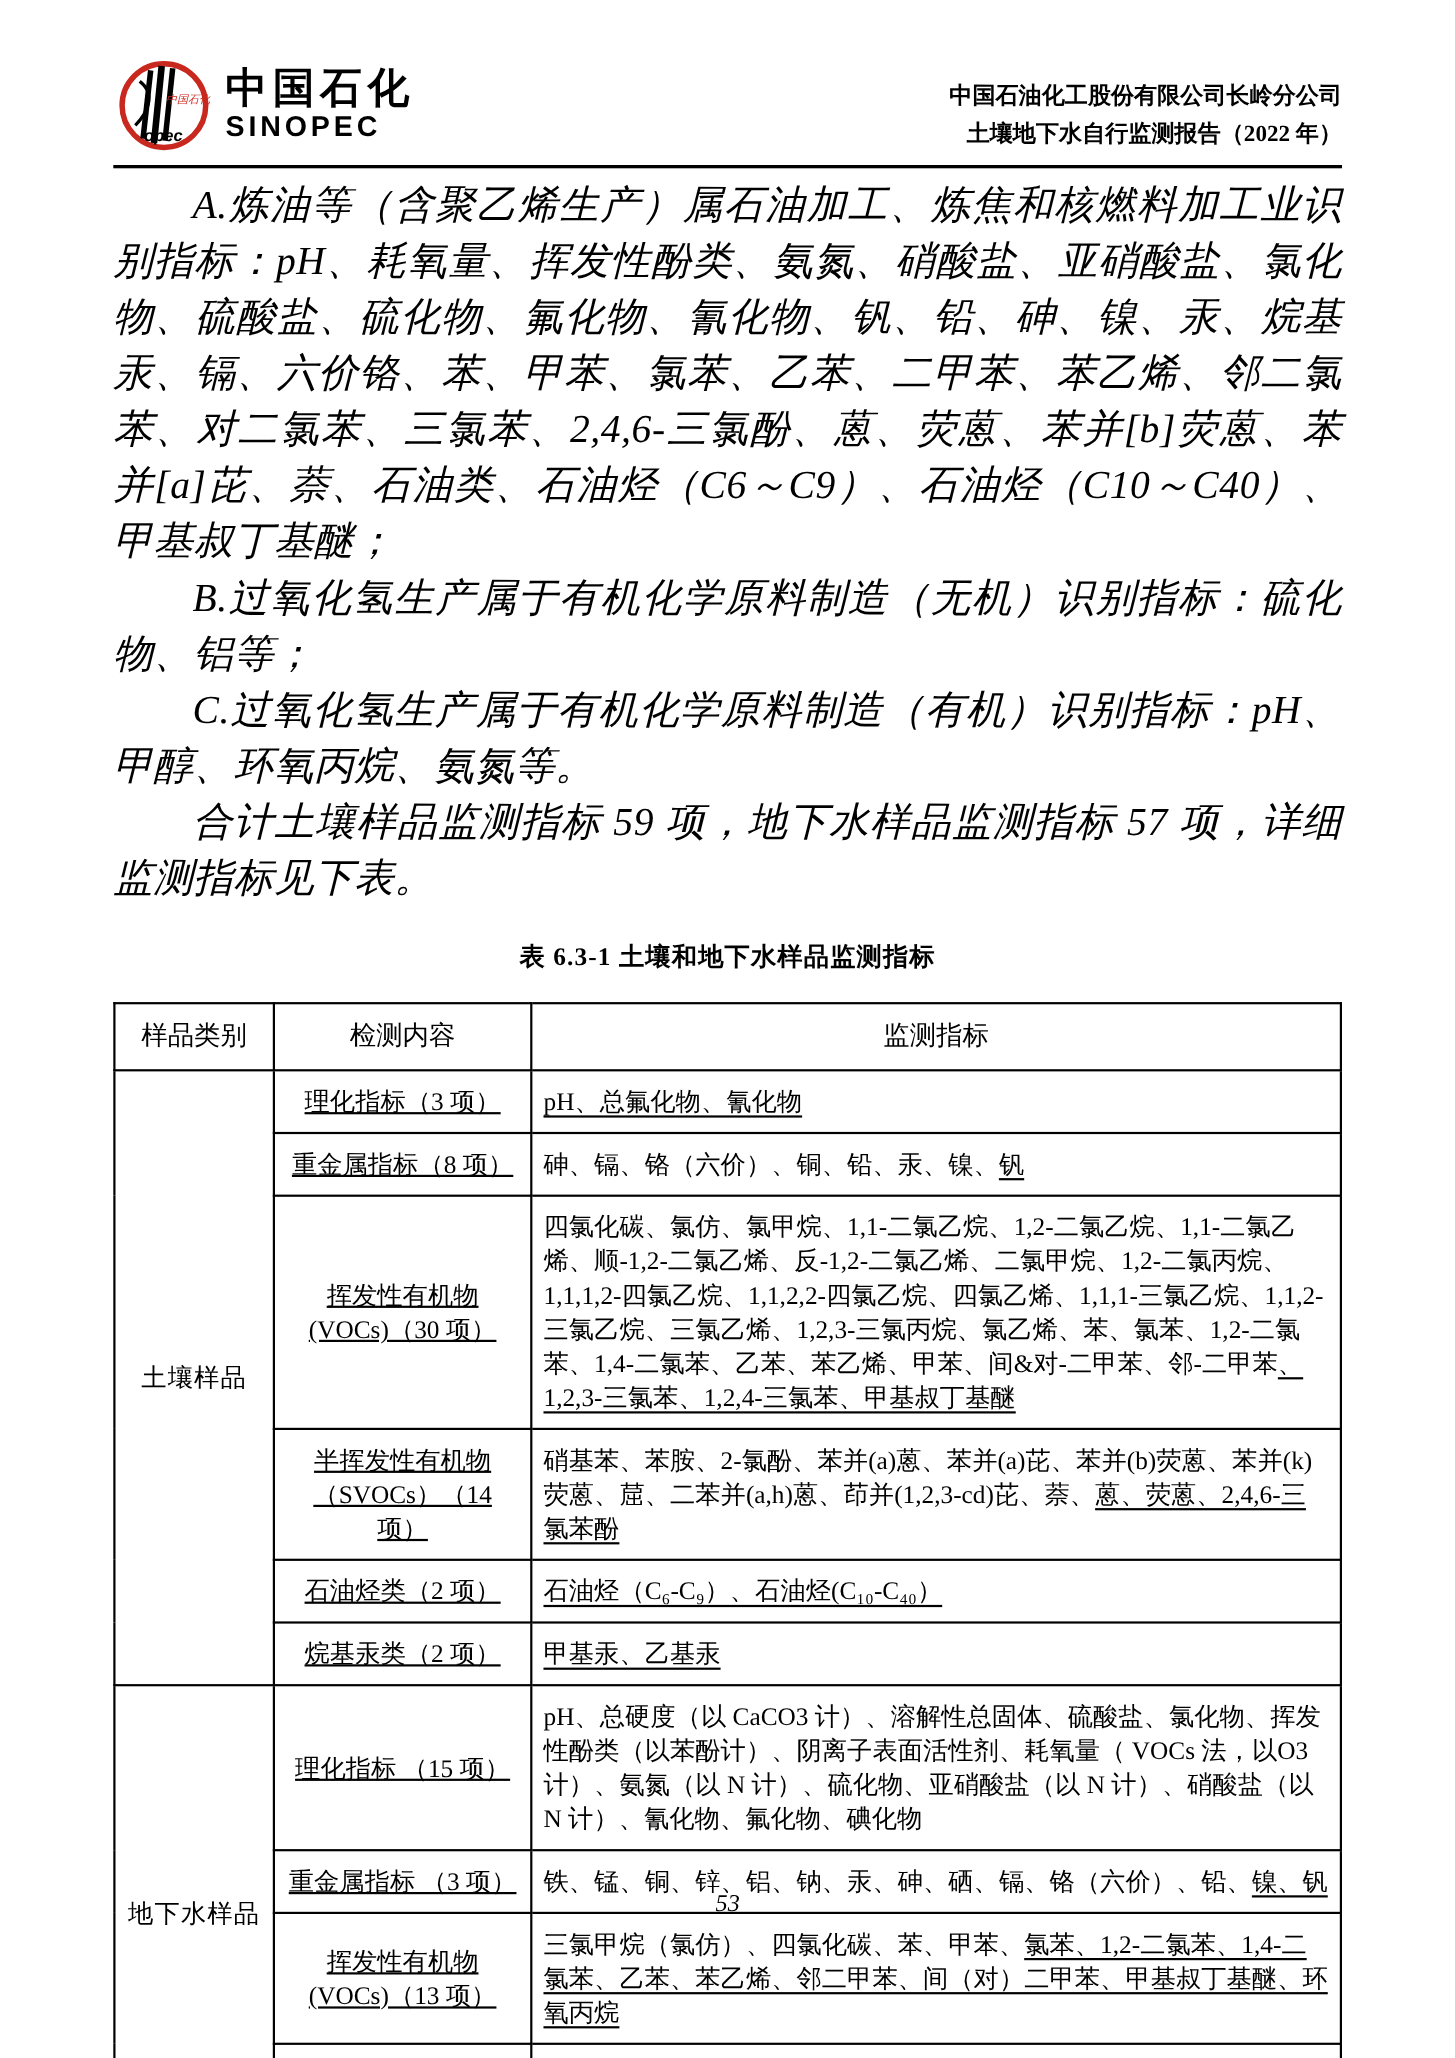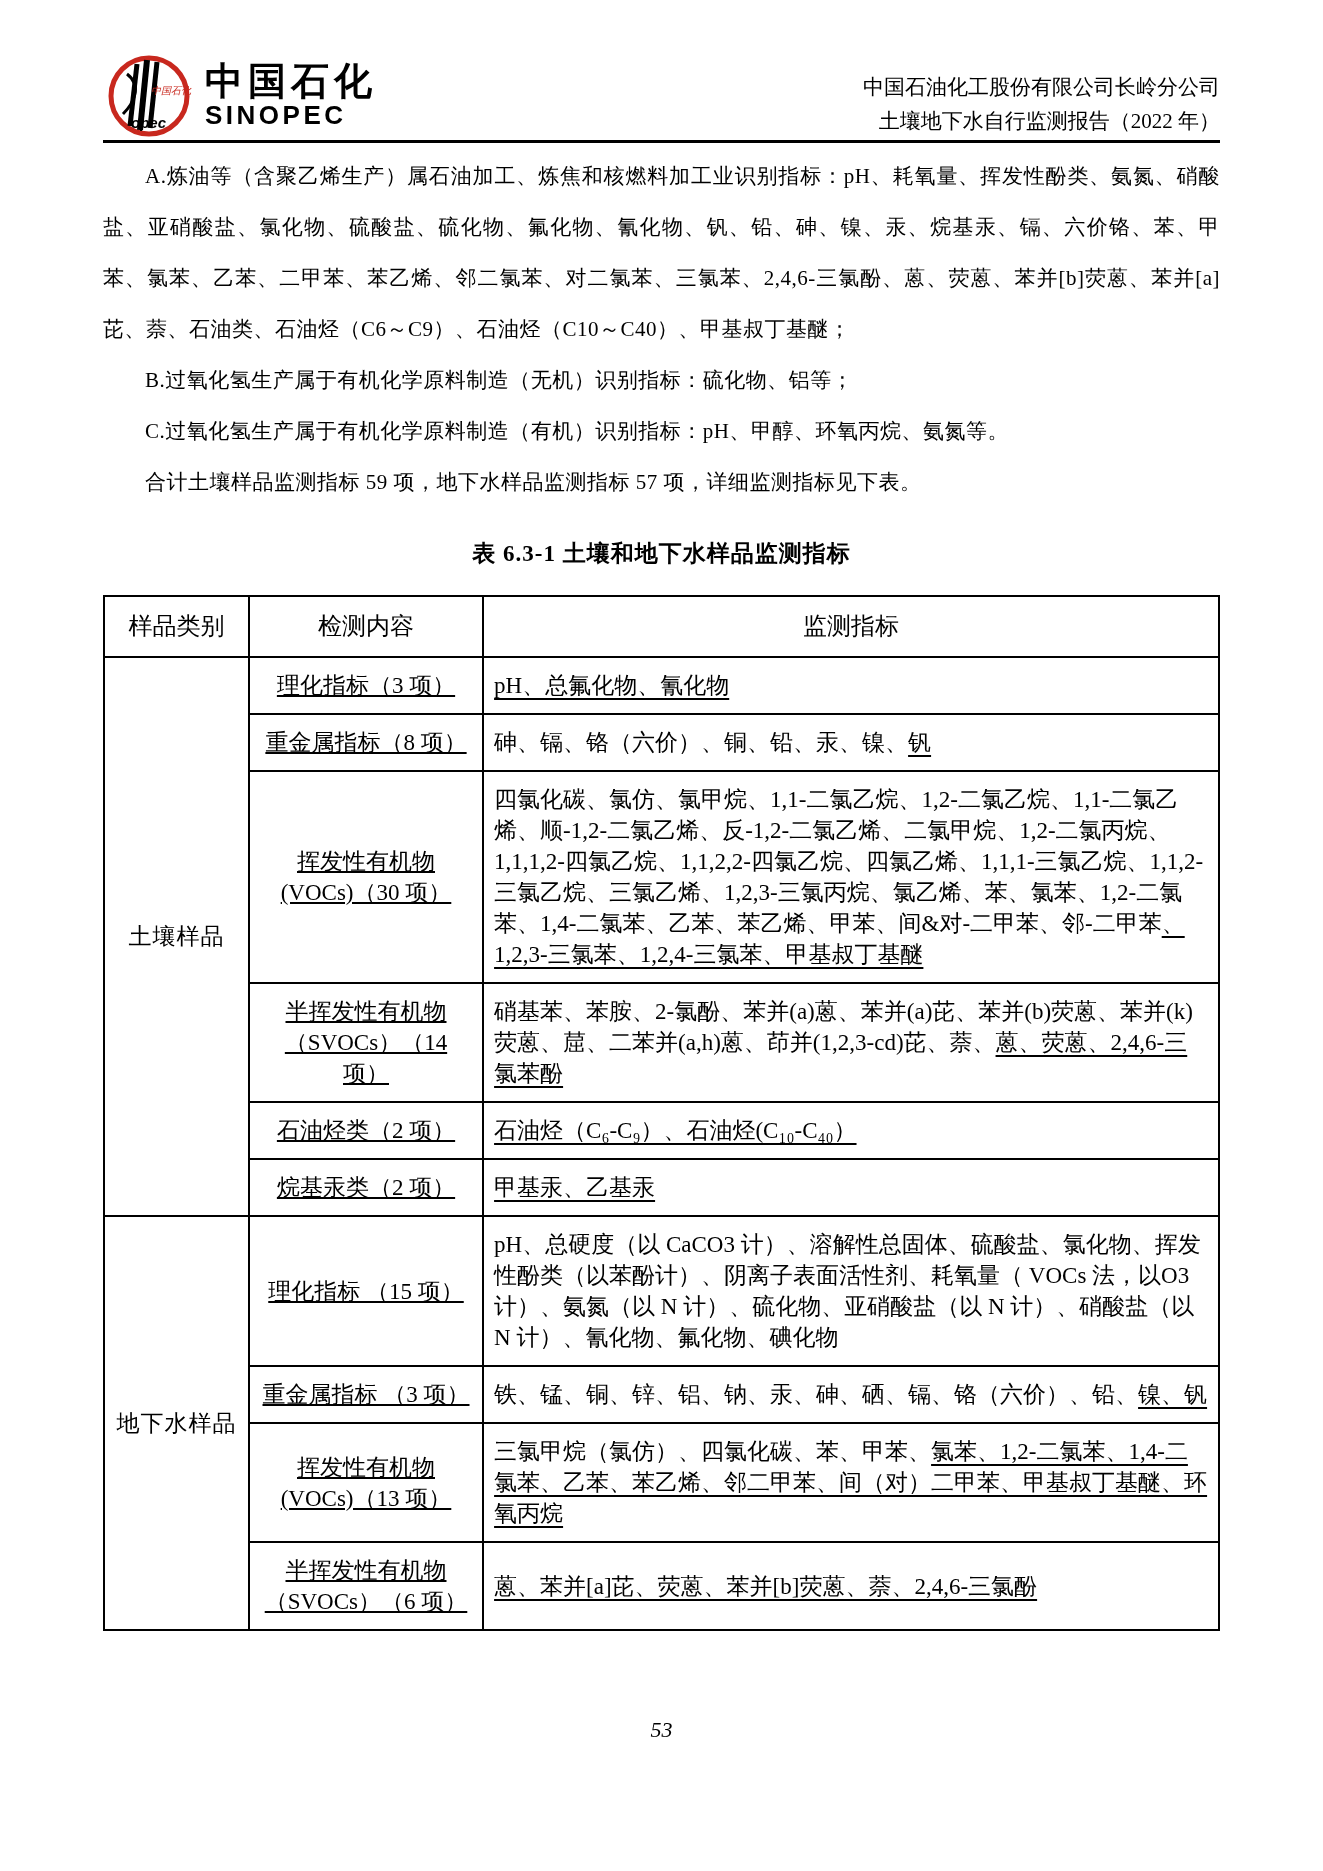--- a/index.html
+++ b/index.html
@@ -11,41 +11,42 @@
     background:#ffffff;
     font-family:"Liberation Serif","DejaVu Serif",serif;
     color:#000;
     overflow:hidden;
   }
   .content { padding:0 103px; }
 
   
   .hdr {
     display:flex; justify-content:space-between; align-items:flex-end;
-    padding-top:52px; padding-bottom:0;
+    padding-top:52px; padding-bottom:10px;
     border-bottom:3px solid #000;
   }
   .brand { display:flex; align-items:center; gap:10px; }
   .brand-text { display:flex; flex-direction:column; line-height:1.05; }
   .brand-cn {
     font-family:"Liberation Sans","DejaVu Sans",sans-serif;
     font-weight:bold; font-size:38px; letter-spacing:5px;
   }
   .brand-en {
     font-family:"Liberation Sans","DejaVu Sans",sans-serif;
     font-weight:bold; font-size:26px; letter-spacing:3.5px;
   }
-  .org { text-align:right; font-size:21px; line-height:34px; padding-bottom:2px; }
+  .org { text-align:right; font-size:21px; line-height:34px; padding-bottom:2px;font-weight:bold; }
 
   
   .paragraphs { margin-top:8px; }
   .paragraphs p {
-    font-size:21px; line-height:51px;
+    font-size:36px; line-height:51px;
     text-align:justify; text-indent:2em;
     letter-spacing:0.5px;
+    font-style:italic;
   }
 
   
   .tbl-caption {
     margin-top:30px; margin-bottom:26px;
     text-align:center; font-weight:bold; font-size:23px; letter-spacing:1px;
   }
   table.monitor {
     width:100%; border-collapse:collapse;
     font-size:23px; line-height:31px;border-radius:14px;

